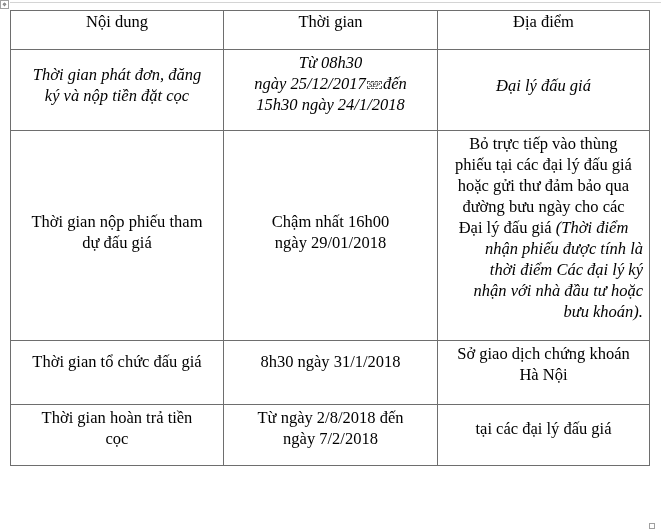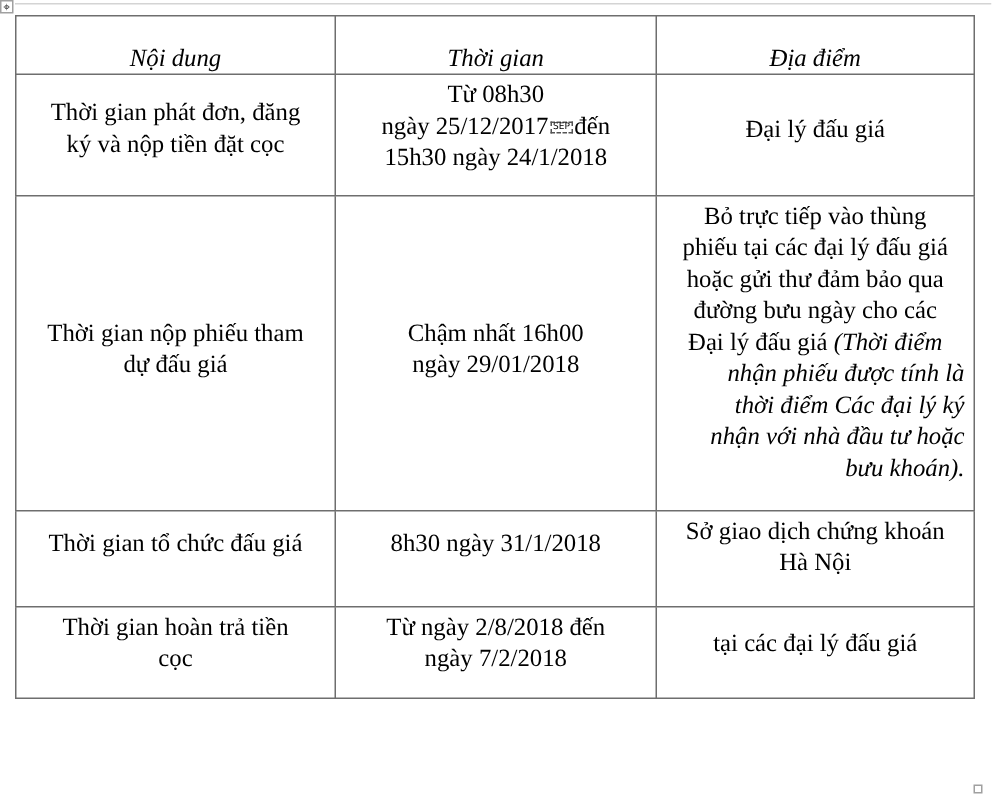--- a/index.html
+++ b/index.html
@@ -62,28 +62,27 @@
       font-weight: normal;
       font-size: 16.5px;
       line-height: 21px;
       text-align: center;
       vertical-align: middle;
       padding: 0 6px;
       box-sizing: border-box;
     }
     table.schedule th {
       vertical-align: top;
-      padding-top: 17px;
-      font-style: italic;
+      padding-top: 0;
     }
     col.c1 { width: 213px; }
     col.c2 { width: 214px; }
     col.c3 { width: 212px; }
     tr.r0 { height: 39px; }
-    tr.r1 { height: 81px; }
+    tr.r1 { height: 81px; font-style: italic; }
     tr.r2 { height: 210px; }
     tr.r3 { height: 64px; }
     tr.r4 { height: 64px; }
     tr.r5 { height: 61px; }
     .cell-top { vertical-align: top !important; }
     .cell-pad-top-1 { padding-top: 2px !important; }
     .line { display: block; }
     .italic { font-style: italic; text-align: right; }
     .sep-mark {
       display: inline-block;

